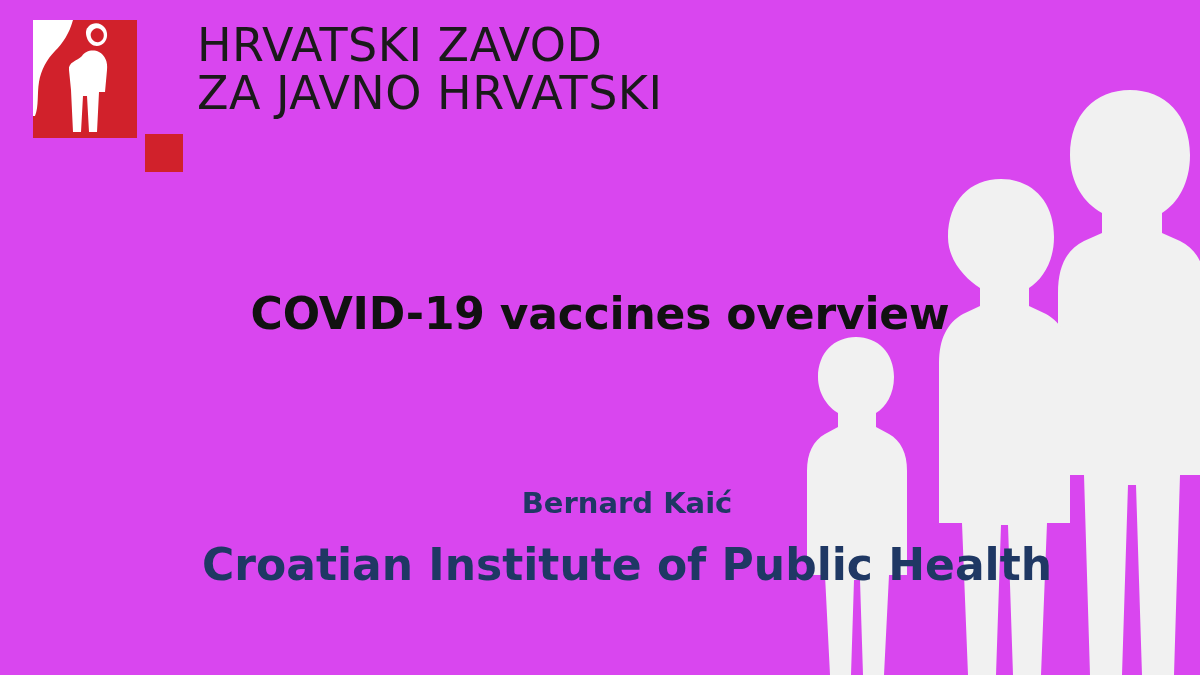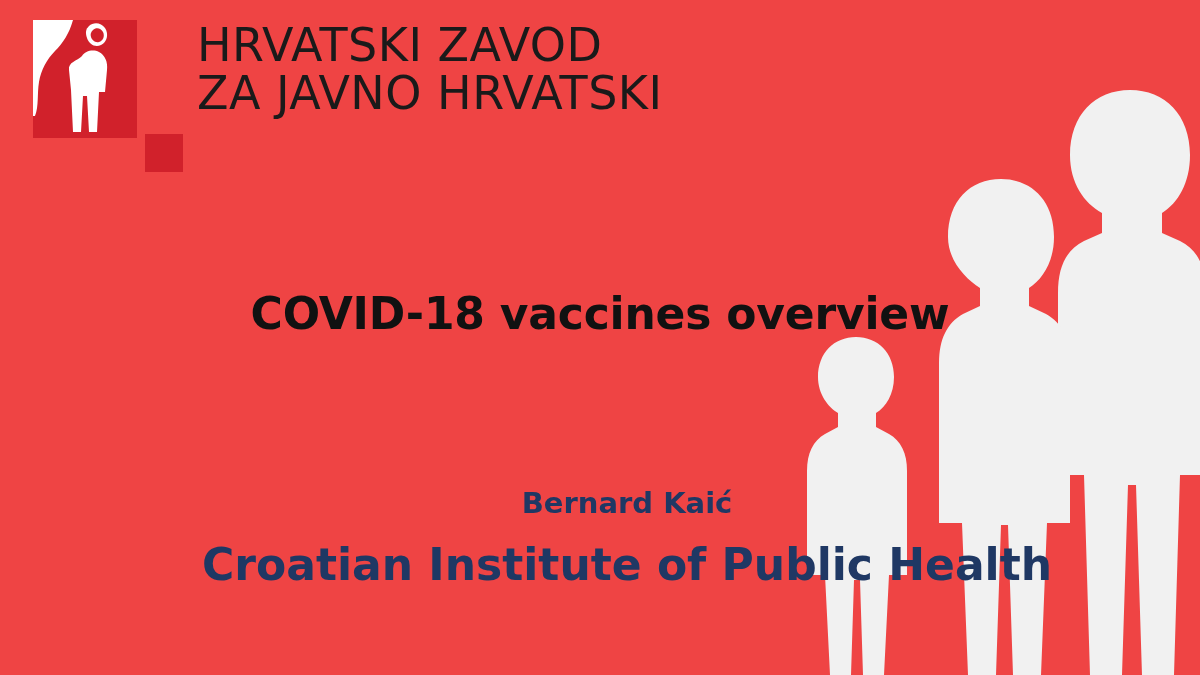--- a/index.html
+++ b/index.html
@@ -10,21 +10,21 @@
     width: 1200px;
     height: 675px;
     background: #ffffff;
     font-family: "DejaVu Sans", sans-serif;
     overflow: hidden;
   }
   .slide {
     position: relative;
     width: 1200px;
     height: 675px;
-    background: #ef4444;
+    background: #d946ef;
     overflow: hidden;
   }
 
   
   .silhouettes {
     position: absolute;
     right: 0;
     bottom: 0;
     width: 430px;
     height: 620px;
@@ -157,20 +157,20 @@
           <path d="M60 10 C63 7 68 8 70 12 C72 16 70 21 66 22 C62 23 59 20 58 17 C57 14 58 12 60 10 Z"></path>
         </g>
       </svg>
     </div>
     <div class="logo-text">
       <span>HRVATSKI ZAVOD</span>
       <span class="line2">ZA JAVNO HRVATSKI</span>
     </div>
   </div>
 
-  <div class="title">COVID-18 vaccines overview</div>
+  <div class="title">COVID-19 vaccines overview</div>
 
   <div class="author-block">
     <div class="author-name">Bernard Kaić</div>
     <div class="author-affil">Croatian Institute of Public Health</div>
   </div>
 
 </div>
 
 </body></html>

